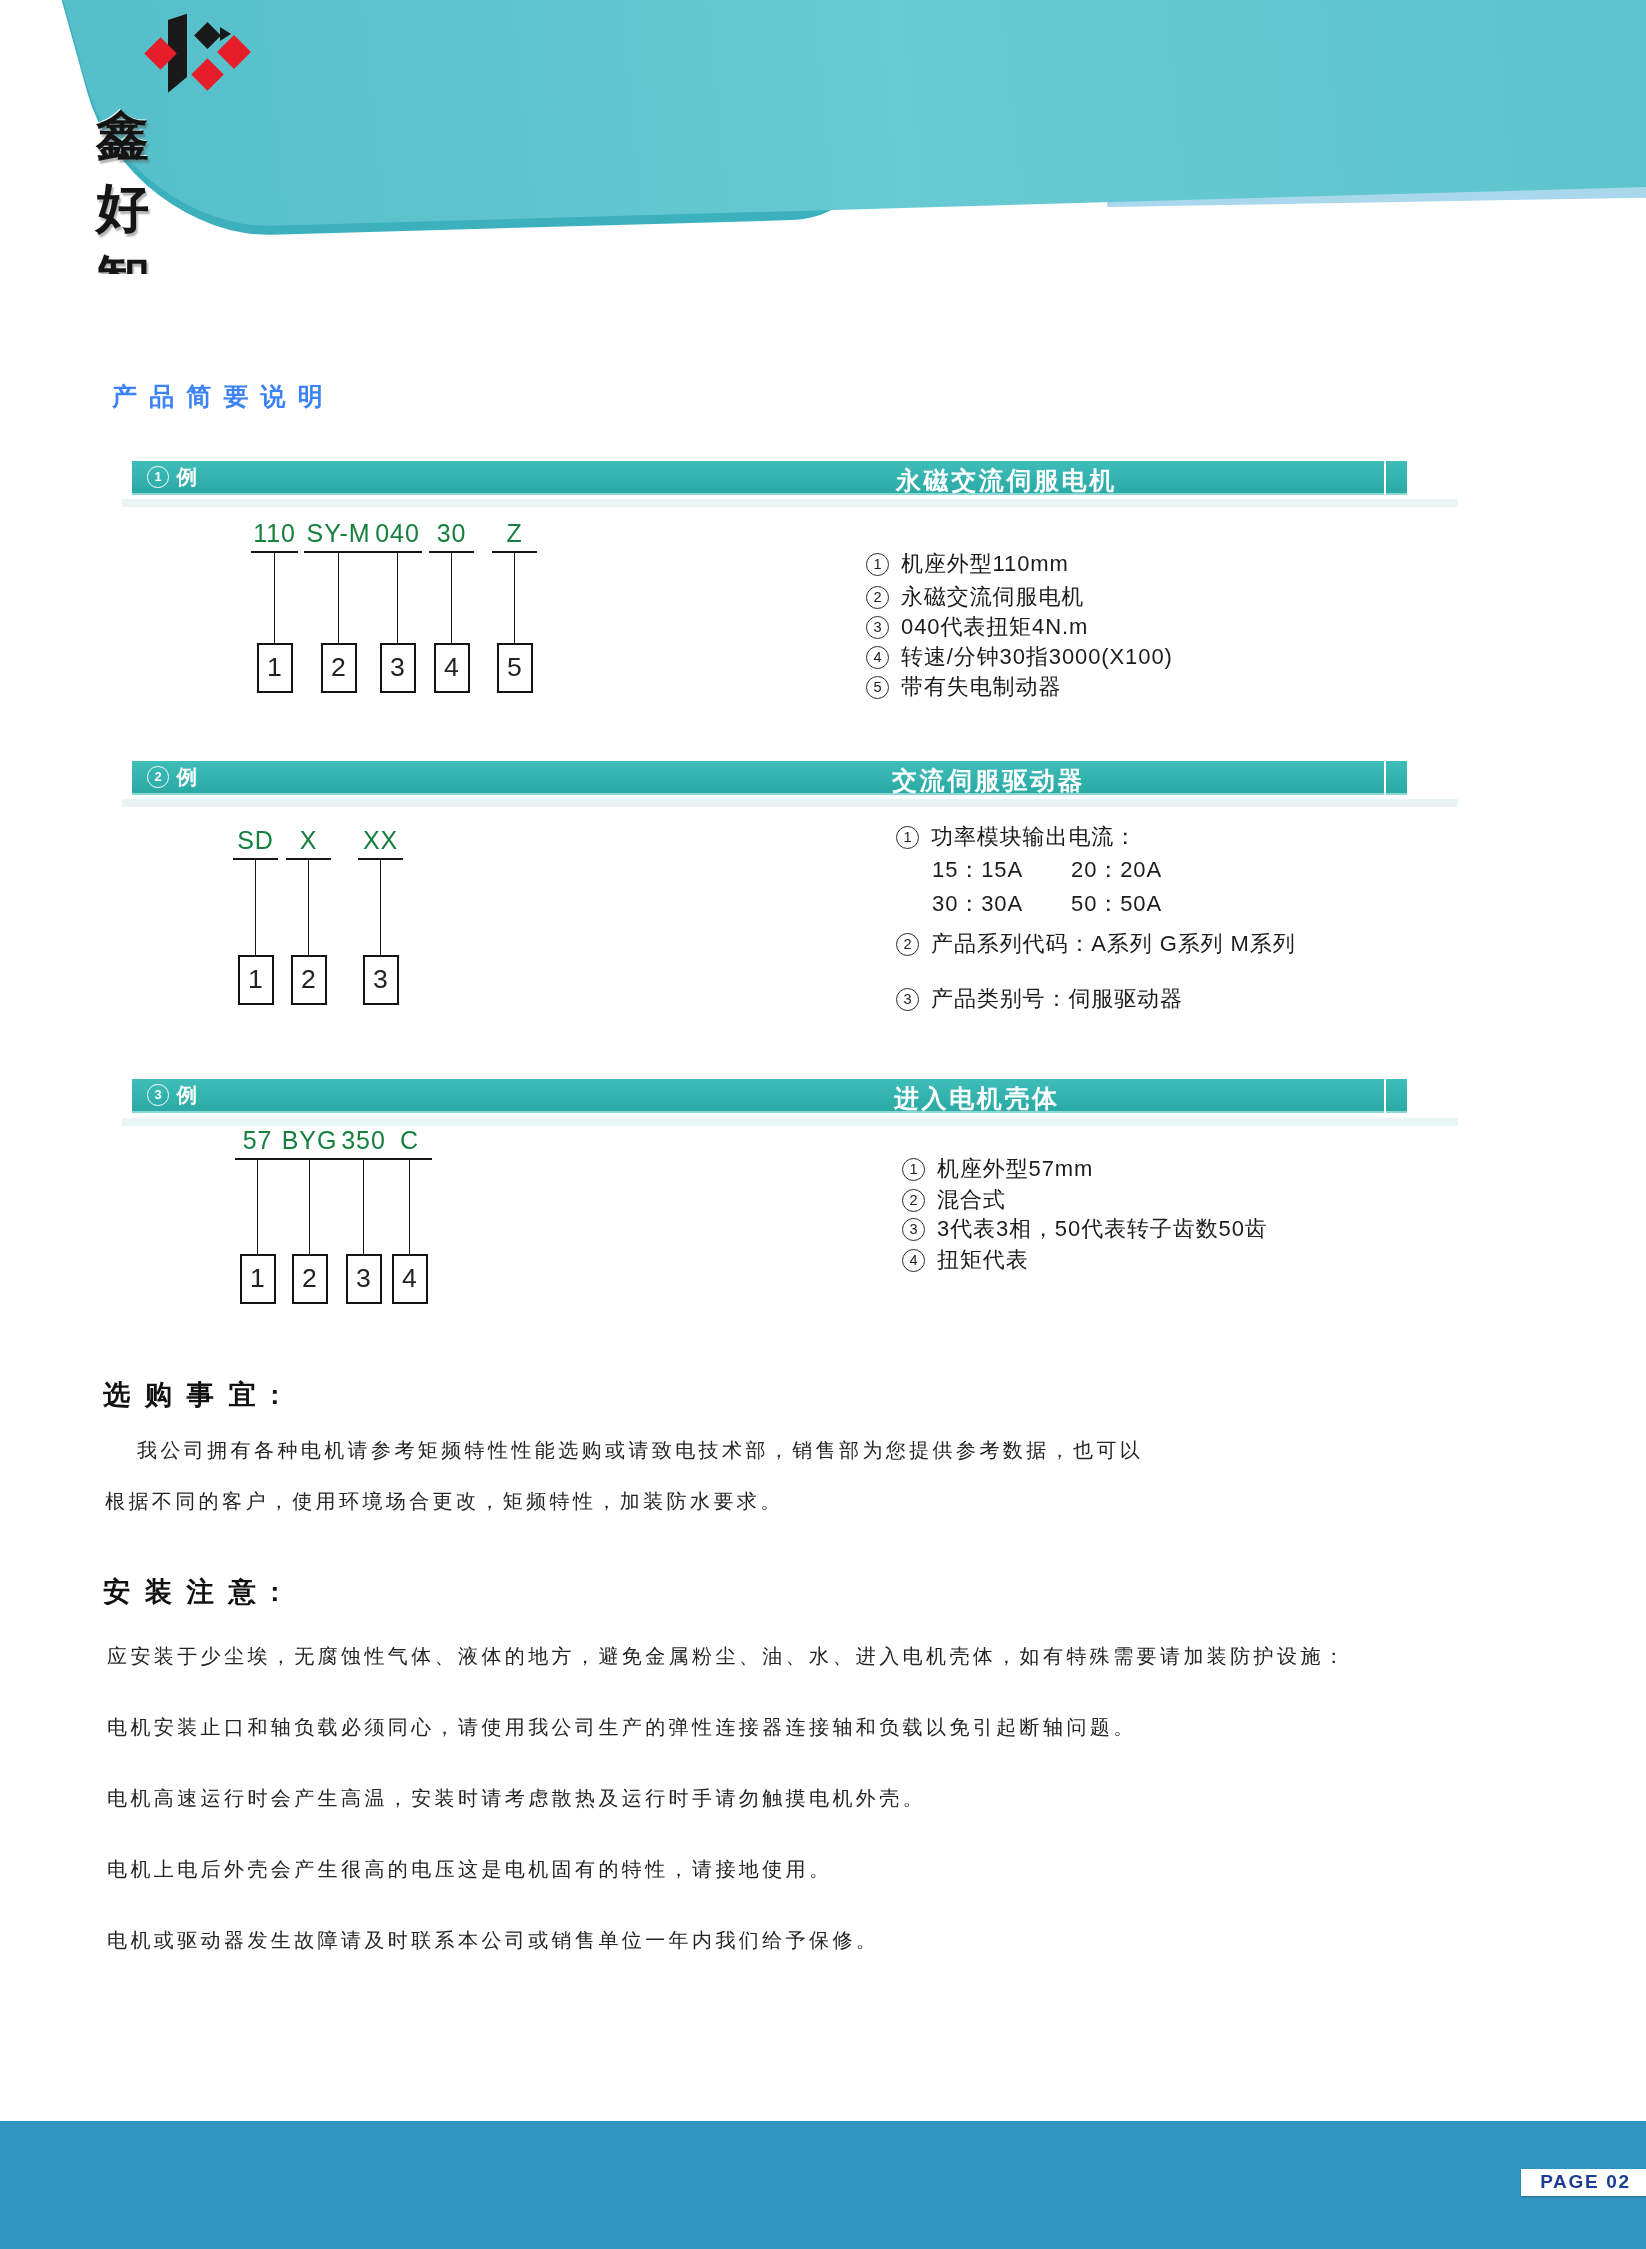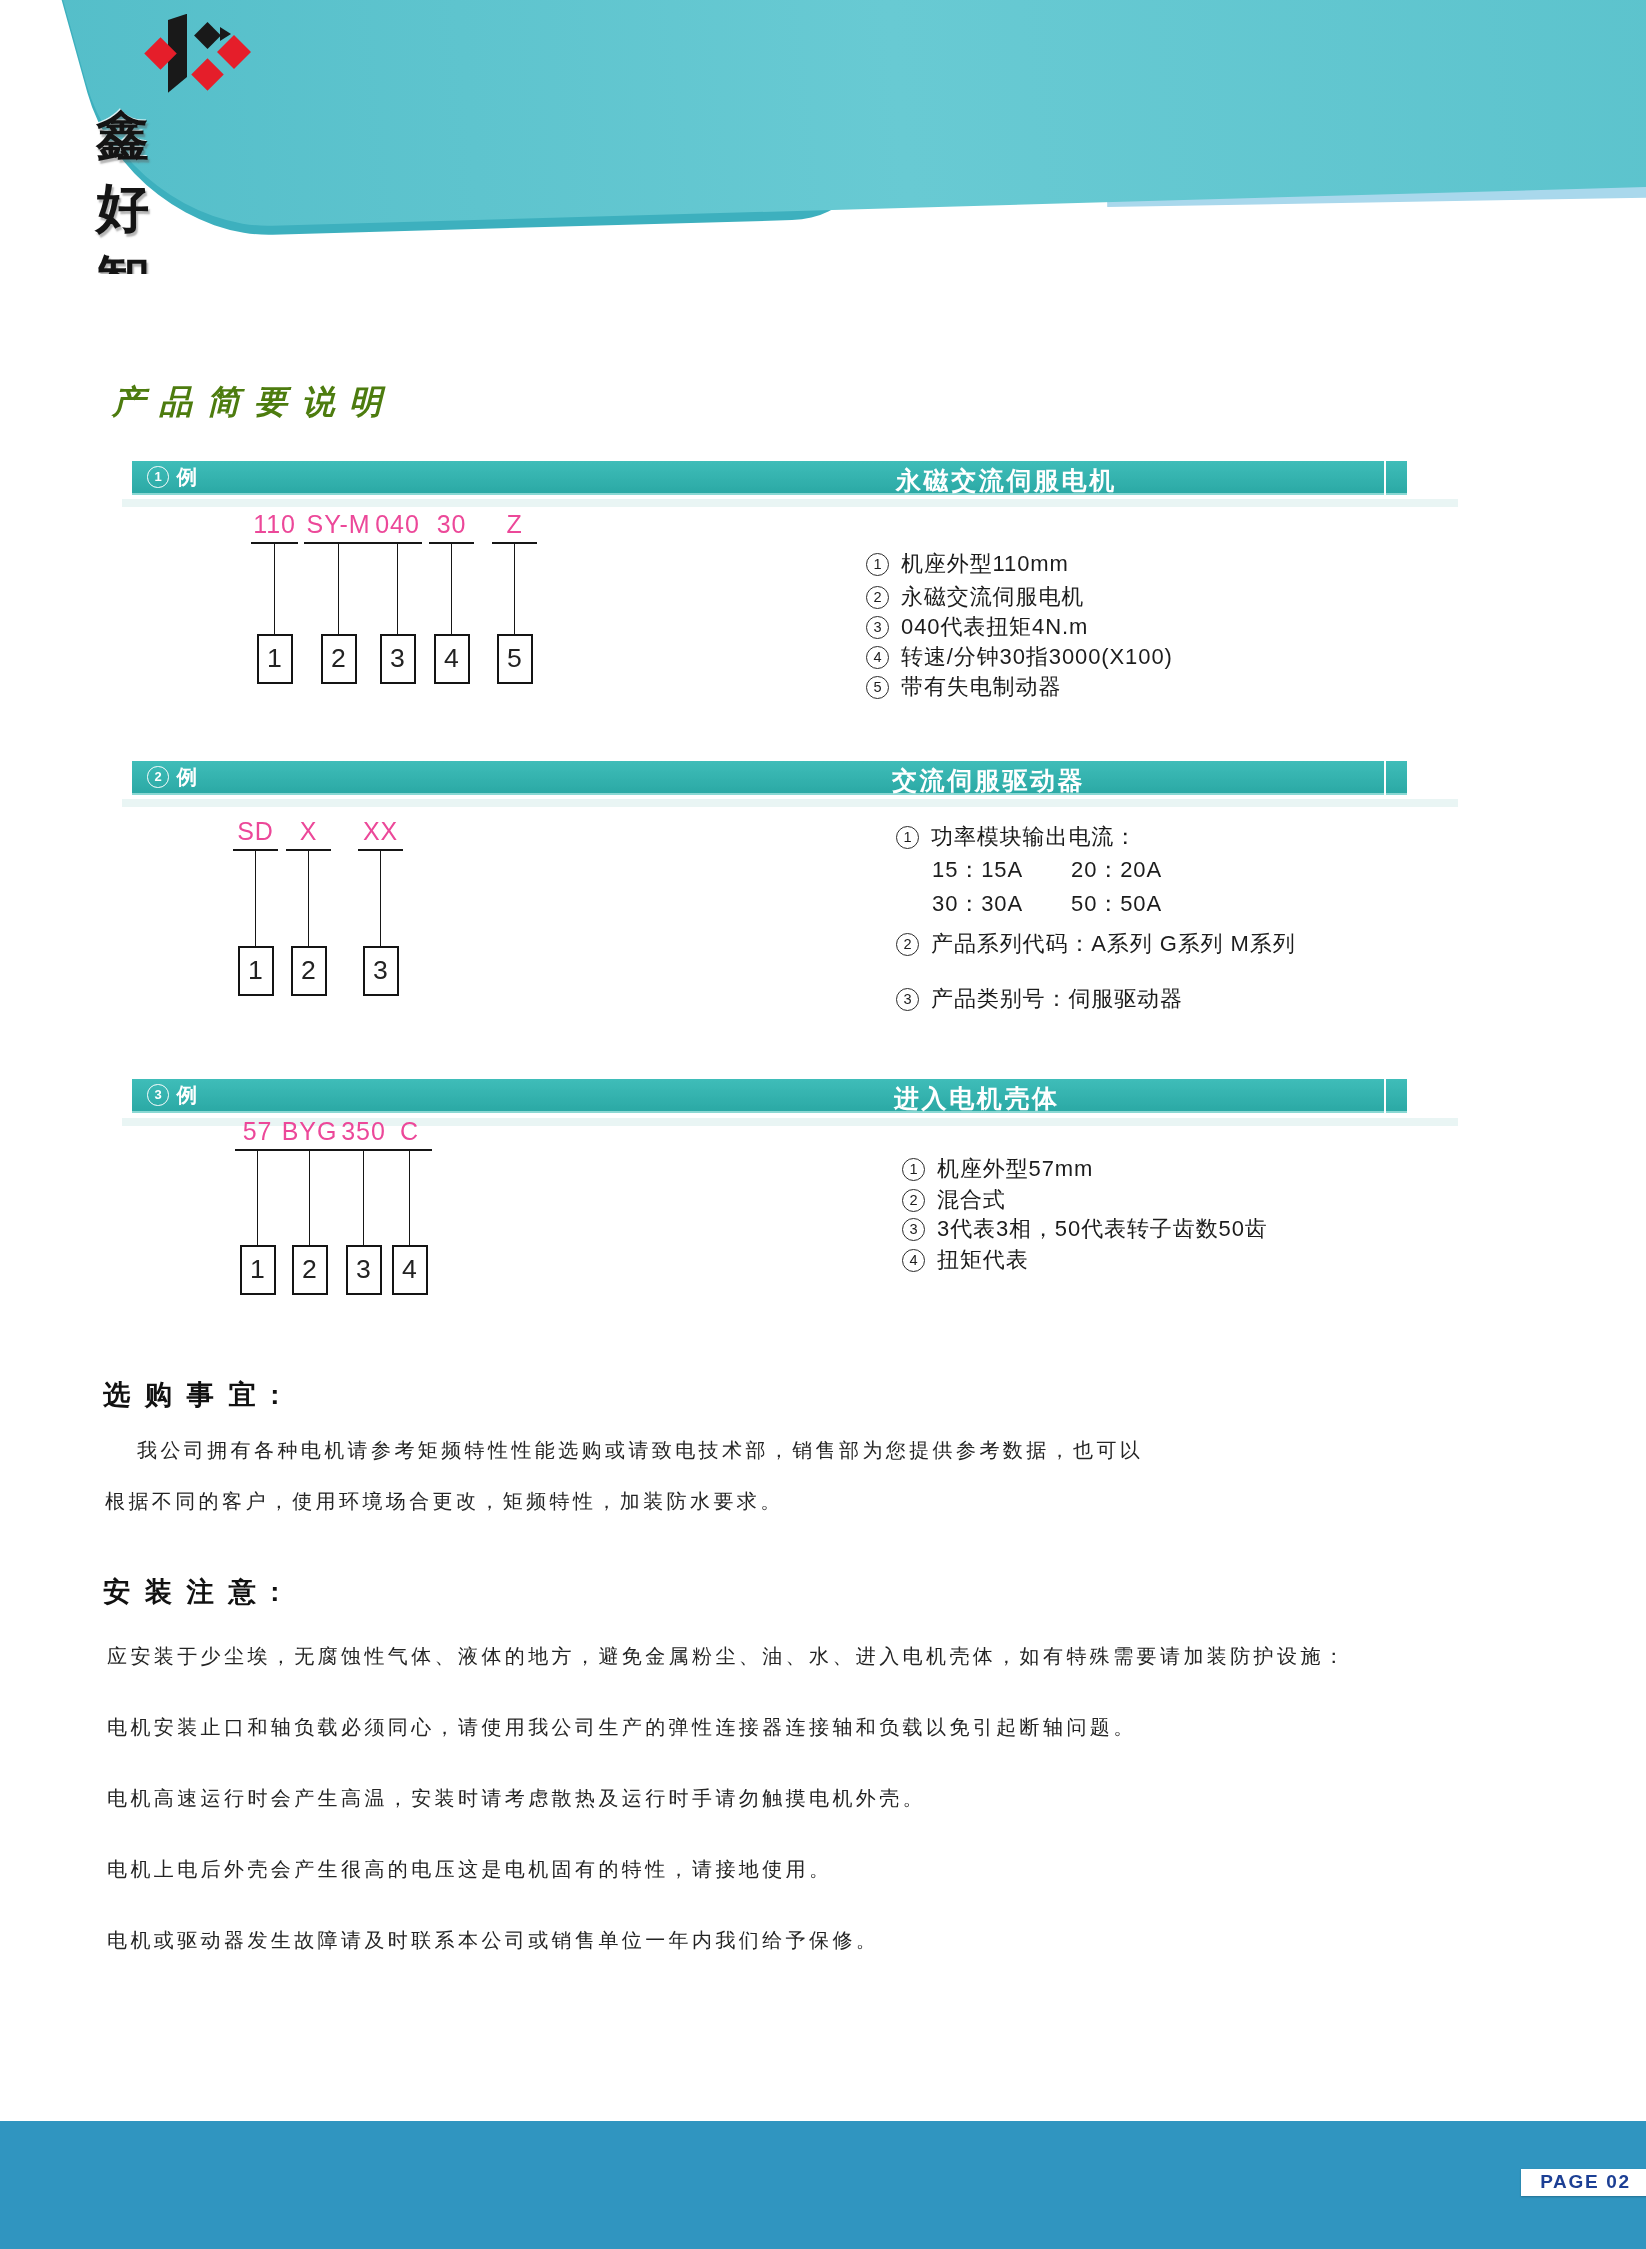--- a/index.html
+++ b/index.html
@@ -26,38 +26,38 @@
   .lg-red1 { left:149px; top:42px; width:23px; height:23px; background:#e51e2a; }
   .lg-blk  { left:198px; top:26px; width:19px; height:19px; background:#191919; }
   .lg-red2 { left:222px; top:40px; width:24px; height:24px; background:#e51e2a; }
   .lg-red3 { left:196px; top:63px; width:23px; height:23px; background:#e51e2a; }
   .lg-tri { position:absolute; left:220px; top:26.6px; width:0; height:0;
     border-top:7.7px solid transparent; border-bottom:7.7px solid transparent; border-left:11px solid #191919; }
   .brand { position:absolute; left:96px; top:101px; font-size:53px; font-weight:900;
     letter-spacing:3.4px; color:#141414;
     text-shadow:1.7px 2.6px 1.7px rgba(90,90,90,.45), -0.9px -0.9px 0 rgba(255,255,255,.8); }
   
-  .page-title { position:absolute; left:112px; top:380px; font-size:33px; font-weight:bold;
-    color:#4d7c0f; letter-spacing:2.6px;font-style:italic; }
+  .page-title { position:absolute; left:112px; top:380px; font-size:25px; font-weight:bold;
+    color:#3b82f6; letter-spacing:2.6px; }
   
   .banner { position:absolute; left:132px; width:1275px; height:34px;
     background:linear-gradient(180deg,#3fbdb9 0%,#2ba9a5 100%);
     border-bottom:2.6px solid #8ad8d3; display:flex; align-items:center; padding-left:15.4px; z-index:4; }
   .bcirc { width:21.4px; height:21.4px; border:1.7px solid #ffffff; border-radius:50%;
     display:flex; align-items:center; justify-content:center;
     color:#ffffff; font-size:13px; font-weight:bold; flex:none; }
   .btag { color:#ffffff; font-size:20.6px; font-weight:bold; margin-left:7.7px; }
   .btitle { position:absolute; top:3.4px; color:#ffffff; font-size:25px; font-weight:600; letter-spacing:2.6px; }
   .t1 { left:764px; } .t2 { left:721px;margin-left:39px; } .t3 { left:762px; }
   .bgap { position:absolute; right:20.6px; top:0; bottom:-2.6px; width:2.6px; background:#fdfdfd; }
   .banner-shadow { position:absolute; left:122px; width:1336px; height:7.7px; background:#e9f5f4; }
   
   .col { position:absolute; width:77px; text-align:center; }
   .code { display:inline-block; min-width:45px; padding:0 2.6px 2.6px; border-bottom:2.6px solid #161616;
-    font-size:25px; color:#ec4899; letter-spacing:0.9px; }
+    font-size:25px; color:#15803d; letter-spacing:0.9px;margin-top:9px; }
   .vline { width:1.7px; background:#161616; margin:0 auto; }
   .v1 { height:90px; } .v2 { height:95px; } .v3 { height:94px; }
   .nbox { margin:0 auto; width:36px; height:50px; border:2.6px solid #141414;
     display:flex; align-items:center; justify-content:center; font-size:26.6px; color:#222222; }
   
   .note { position:absolute; display:flex; align-items:center; gap:12px;
     font-size:22px; color:#1c1c1c; letter-spacing:0.9px; white-space:nowrap; }
   .circ { flex:none; width:23px; height:23px; border:1.7px solid #2a2a2a; border-radius:50%;
     display:flex; align-items:center; justify-content:center; font-size:14.6px; letter-spacing:0; }
   .crow { position:absolute; font-size:22px; color:#1c1c1c; letter-spacing:0.9px; white-space:nowrap; }

